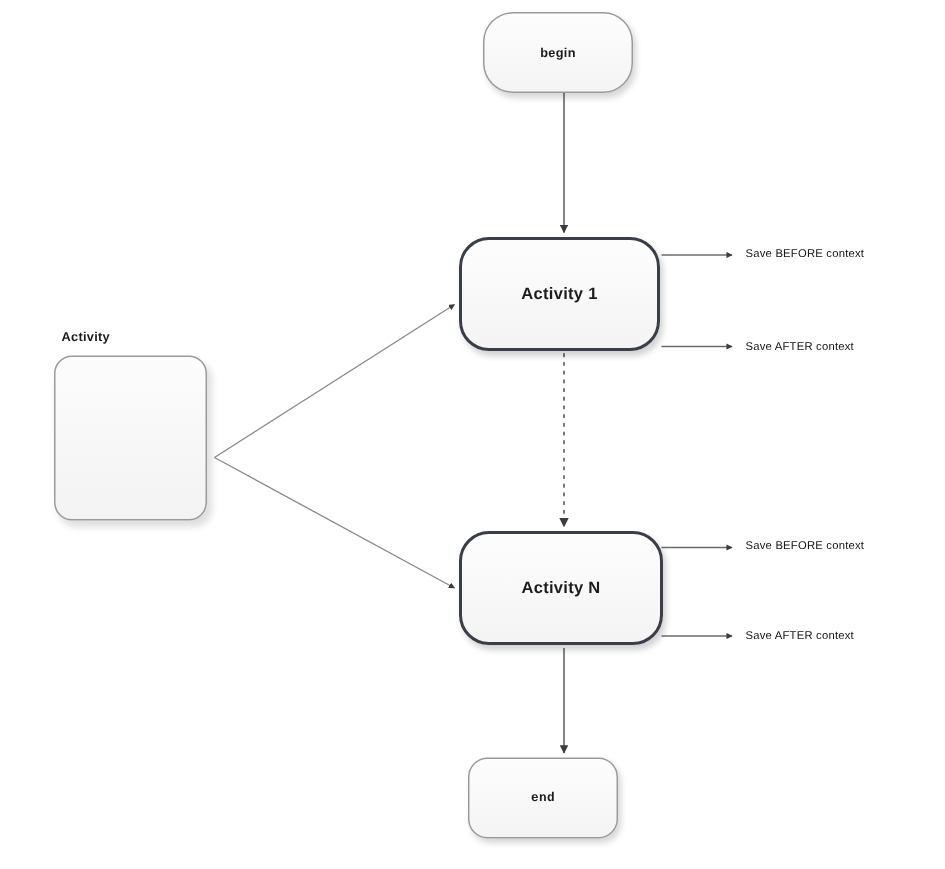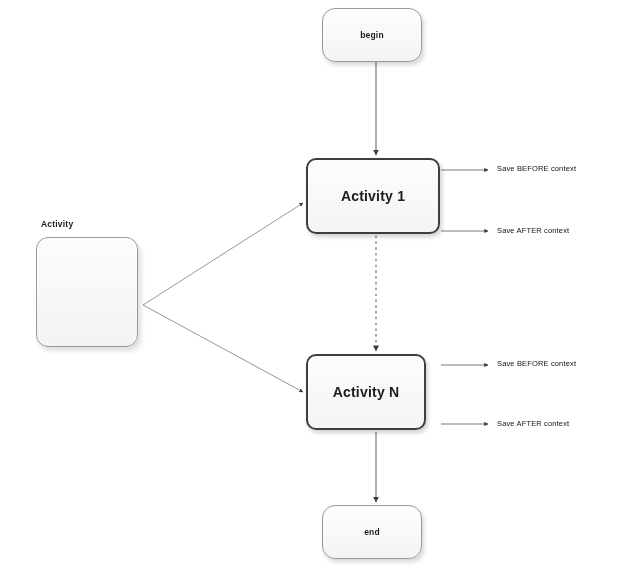--- a/index.html
+++ b/index.html
@@ -46,23 +46,23 @@
     box-shadow: 2px 3px 4px rgba(0,0,0,0.16);
     font-size: 8.5px;
     font-weight: bold;
     letter-spacing: 0.2px;
     color: #1c1c1c;
   }
 
   
   .activity {
     border: 2.4px solid #3a3f47;
-    border-radius: 10px;
+    border-radius: 20px;
     box-shadow: 2px 3px 4px rgba(0,0,0,0.18);
-    font-size: 14px;
+    font-size: 11px;
     font-weight: bold;
     letter-spacing: 0.2px;
     color: #1c1c1c;
   }
 
   
   .group-title {
     position: absolute;
     font-size: 8.5px;
     font-weight: bold;
@@ -129,33 +129,33 @@
 
     <line x1="143" y1="305" x2="303" y2="392" stroke="#8a8a8a" stroke-width="0.9" marker-end="url(#arrowsm)"></line>
 
     <line x1="441" y1="170" x2="488" y2="170" stroke="#6b6b6b" stroke-width="0.9" marker-end="url(#arrowsm)"></line>
     <line x1="441" y1="231" x2="488" y2="231" stroke="#6b6b6b" stroke-width="0.9" marker-end="url(#arrowsm)"></line>
 
     <line x1="441" y1="365" x2="488" y2="365" stroke="#6b6b6b" stroke-width="0.9" marker-end="url(#arrowsm)"></line>
     <line x1="441" y1="424" x2="488" y2="424" stroke="#6b6b6b" stroke-width="0.9" marker-end="url(#arrowsm)"></line>
   </svg>
 
-  <div class="node terminal" style="left:322px; top:8px; width:100px; height:54px;">
+  <div class="node terminal" style="left:322px; top:8px; width:100px; height:54px;border-radius:20px;">
     <span>begin</span>
   </div>
 
   <div class="node activity" style="left:306px; top:158px; width:134px; height:76px;">
     <span>Activity 1</span>
   </div>
 
-  <div class="node activity" style="left:306px; top:354px; width:120px; height:76px;">
+  <div class="node activity" style="left:306px; top:354px; width:136px; height:76px;">
     <span>Activity N</span>
   </div>
 
-  <div class="node terminal" style="left:322px; top:505px; width:100px; height:54px;">
+  <div class="node terminal" style="left:312px; top:505px; width:100px; height:54px;font-family:Liberation Mono, monospace;">
     <span>end</span>
   </div>
 
   <div class="group-title" style="left:41px; top:219px;">Activity</div>
 
   <div class="group-box" style="left:36px; top:237px; width:102px; height:110px;"></div>
 
 
 
   <div class="edge-label" style="left:497px; top:164px;">Save BEFORE context</div>

